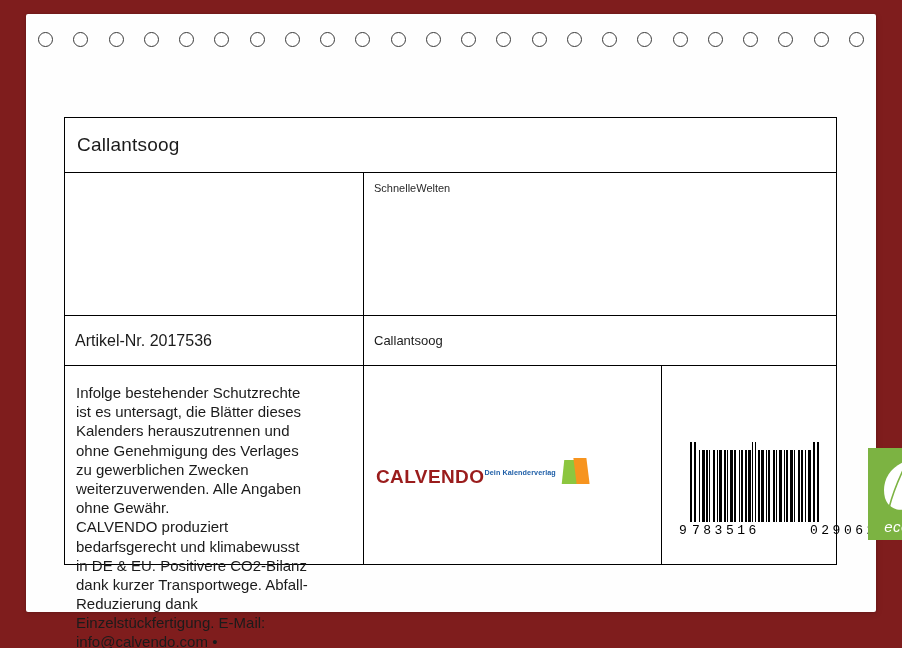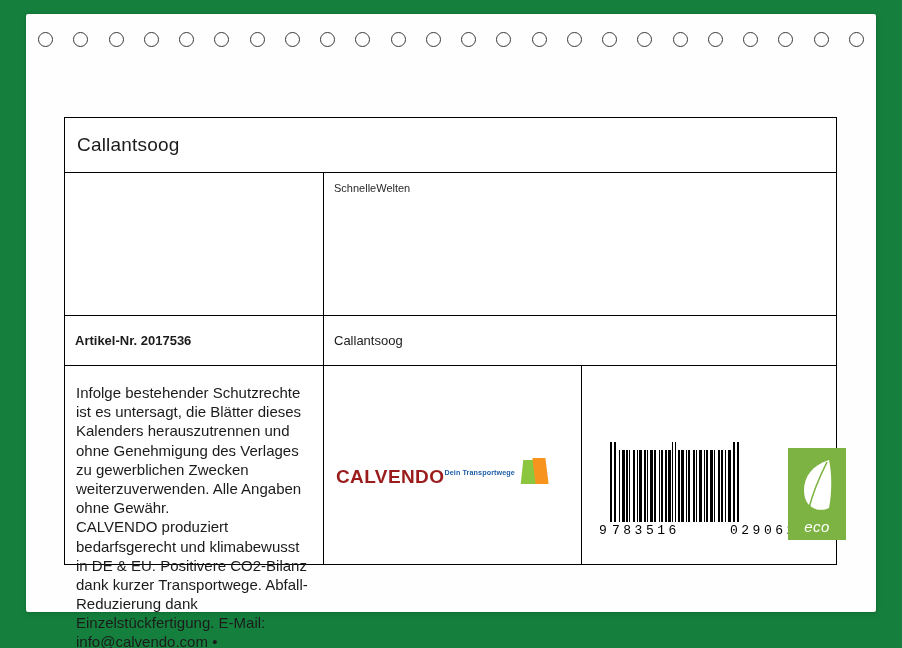--- a/index.html
+++ b/index.html
@@ -11,21 +11,21 @@
     width: 902px;
     height: 648px;
     font-family: "Liberation Sans", sans-serif;
     overflow: hidden;
   }
 
   #page {
     position: relative;
     width: 902px;
     height: 648px;
-    background: #15803d;
+    background: #7f1d1d;
   }
 
   
   #sheet {
     position: absolute;
     left: 26px;
     top: 14px;
     width: 850px;
     height: 598px;
     background: #fefefe;
@@ -64,20 +64,21 @@
     background: #ffffff;
   }
 
   .row {
     display: flex;
     width: 100%;
     box-sizing: border-box;
   }
   .row + .row {
     border-top: 1px solid #000000;
+    gap: 40px;
   }
   .cell {
     box-sizing: border-box;
     padding: 8px 10px;
   }
   .cell + .cell {
     border-left: 1px solid #000000;
   }
 
   
@@ -111,23 +112,22 @@
     display: flex;
     align-items: center;
     height: 100%;
     font-size: 13px;
     color: #1b1b1b;
   }
   .left-cell-text {
     display: flex;
     align-items: center;
     height: 100%;
-    font-size: 13px;
-    color: #1b1b1b;
-    font-weight: bold;
+    font-size: 16px;
+    color: #1b1b1b;
   }
 
   
   #row-legal { height: 199px; }
   #legal-cell {
     width: 258px;
     padding: 9px 11px 8px 11px;
   }
   #legal-text {
     font-size: 15px;
@@ -330,21 +330,21 @@
         <div class="cell" id="legal-cell">
           <div id="legal-text">Infolge bestehender Schutzrechte ist es untersagt, die Blätter dieses Kalenders herauszutrennen und ohne Genehmigung des Verlages zu gewerblichen Zwecken weiterzuverwenden. Alle Angaben ohne Gewähr.
 CALVENDO produziert bedarfsgerecht und klimabewusst in DE &amp; EU. Positivere CO2-Bilanz dank kurzer Transportwege. Abfall-Reduzierung dank Einzelstückfertigung. E-Mail: info@calvendo.com • www.calvendo.com</div>
         </div>
 
         <div class="cell" id="logo-cell">
 
           <div id="calvendo-logo">
             <div id="calvendo-wordmark">
               <span id="calvendo-name">CALVENDO</span>
-              <span id="calvendo-tagline">Dein Transportwege</span>
+              <span id="calvendo-tagline">Dein Kalenderverlag</span>
             </div>
             <div id="calvendo-mark">
               <span class="page-green"></span>
               <span class="page-orange"></span>
             </div>
           </div>
 
         </div>
 
         <div class="cell" id="barcode-cell">

